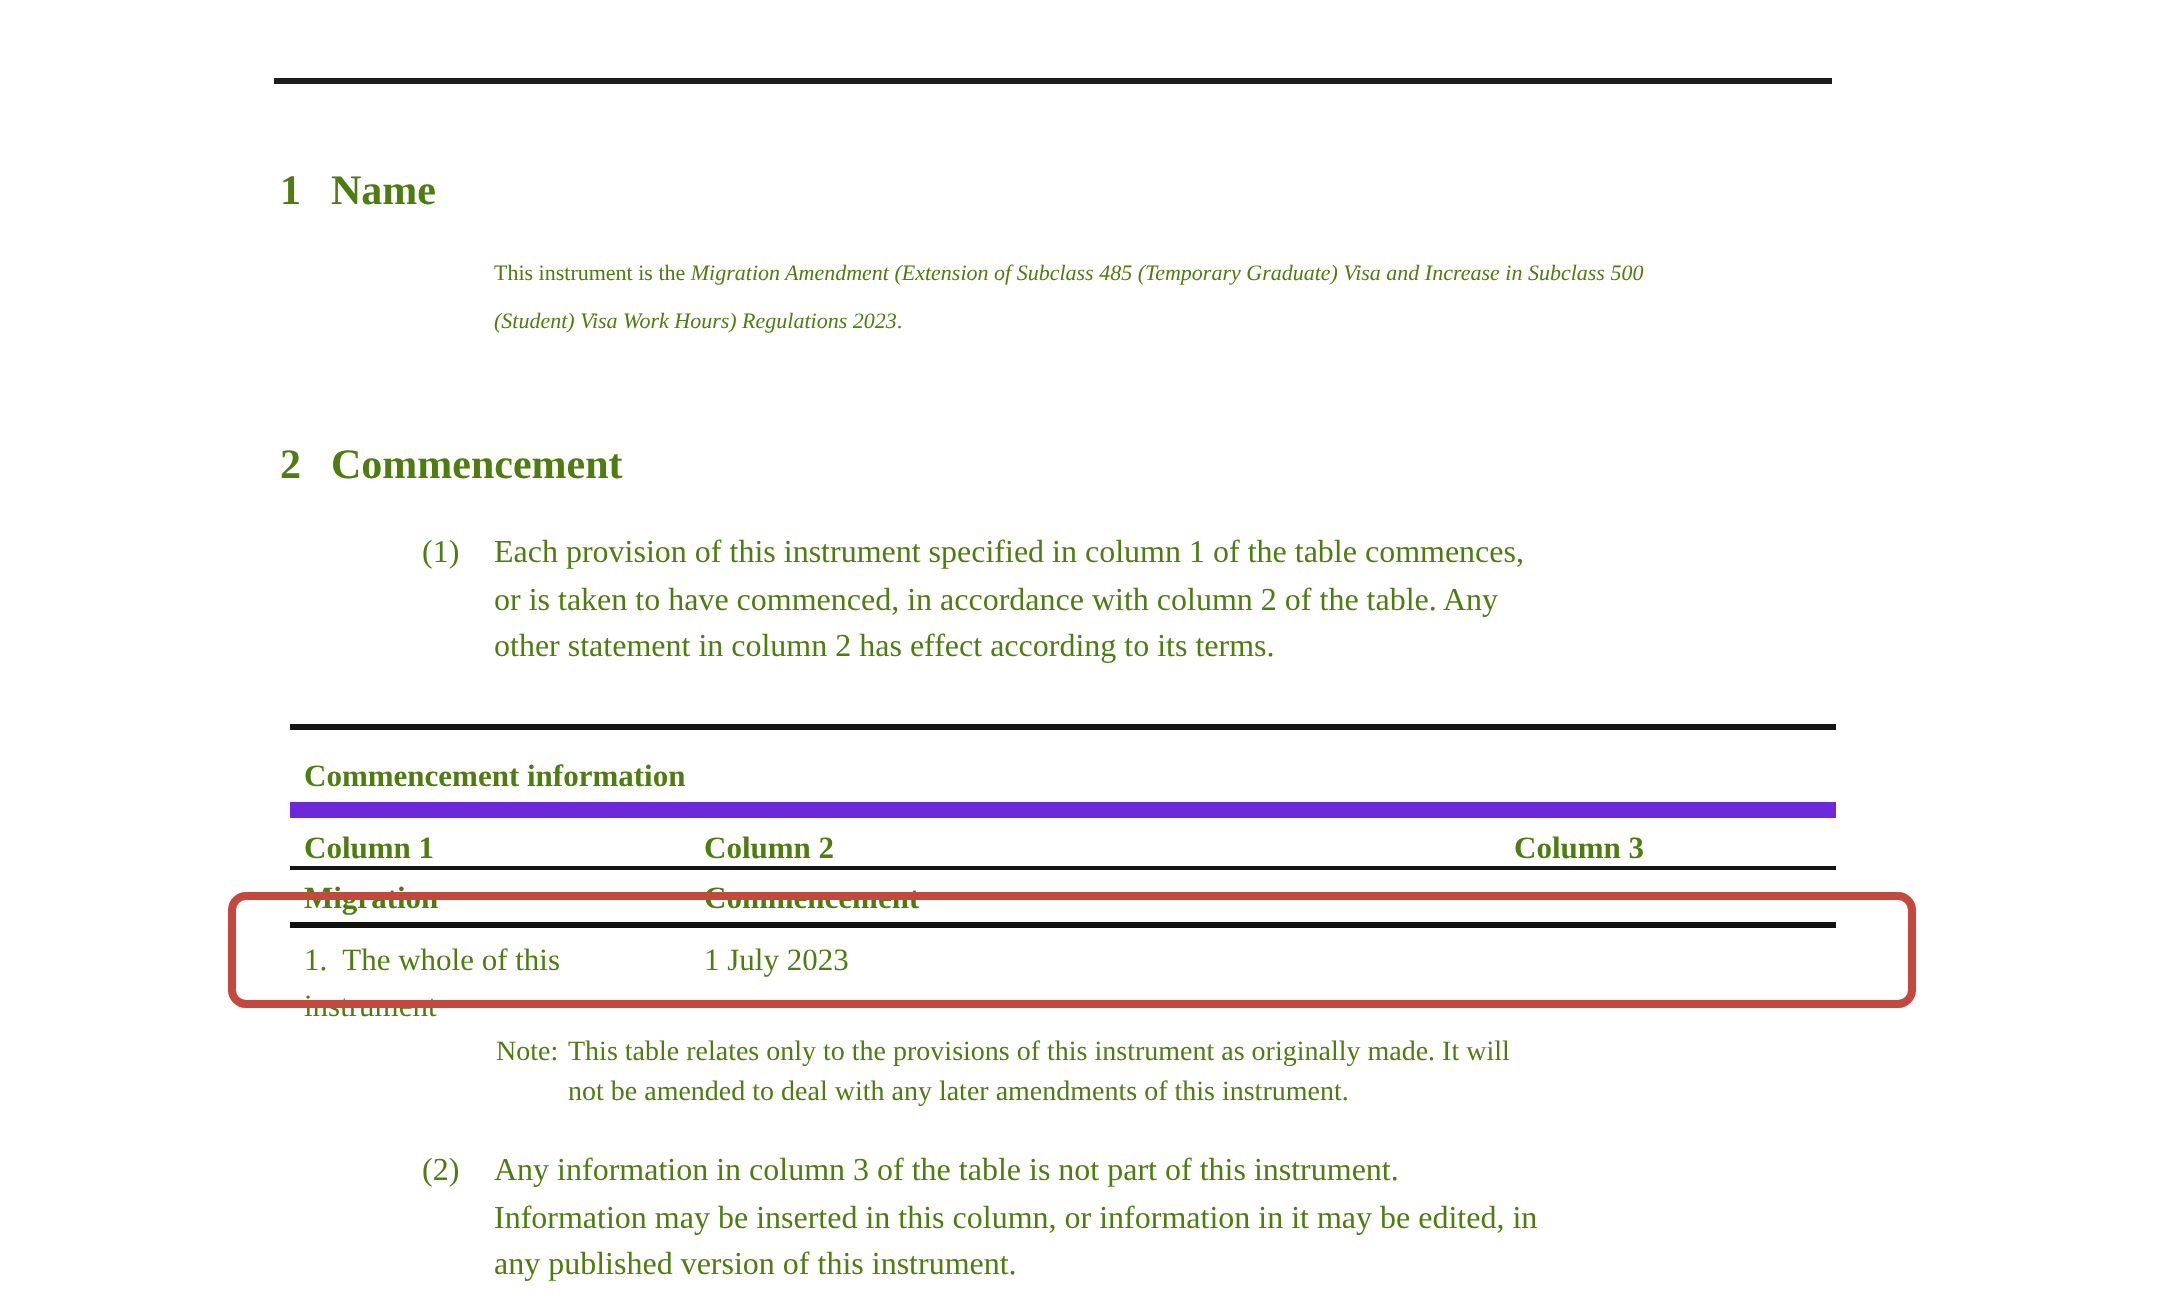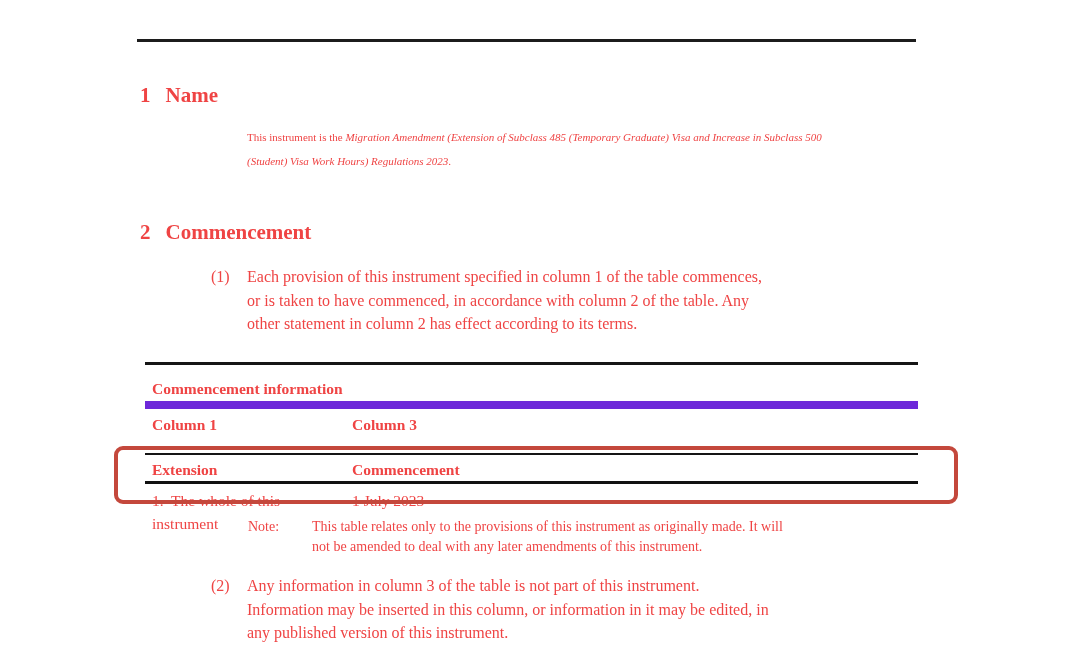--- a/index.html
+++ b/index.html
@@ -2,21 +2,21 @@
 <html><head>
 <meta charset="utf-8">
 <style>
   html,body{margin:0;padding:0;background:#ffffff;}
   .page{
     position:relative;
     width:1080px;height:656px;
     background:#ffffff;
     overflow:hidden;
     font-family:"Liberation Serif","DejaVu Serif",serif;
-    color:#ef4444;
+    color:#4d7c0f;
   }
   .top-rule{
     position:absolute;left:137px;top:39px;width:779px;height:3px;
     background:#1c1c1c;
   }
   .sec-heading{
     position:absolute;left:140px;
     font-size:21px;font-weight:bold;line-height:22px;white-space:nowrap;
   }
   .s1{top:84px;}
@@ -37,33 +37,33 @@
     border-top:3px solid #151515;
     font-size:15.5px;
   }
   .tbl-caption{
     font-weight:bold;line-height:17px;
     padding:15px 0 4px 7px;
     border-bottom:8px solid #6d28d9;
   }
   .tbl-row{display:grid;grid-template-columns:200px 405px 168px;}
   .tbl-row .cell{padding-left:7px;}
-  .cols-row{font-weight:bold;line-height:17px;padding:7px 0 20px 0;border-bottom:2px solid #151515;}
+  .cols-row{font-weight:bold;line-height:17px;padding:7px 0 0 0;border-bottom:2px solid #151515;}
   .subh-row{font-weight:bold;line-height:17px;padding:6px 0 3px 0;border-bottom:3.5px solid #111111;}
   .body-row{line-height:22.5px;padding:6px 0 6px 0;}
   .cell-wrap{white-space:pre-wrap;}
   .highlight-box{
     position:absolute;left:114px;top:446px;width:844px;height:58px;
     border:4px solid #c4483c;border-radius:9px;
     box-sizing:border-box;
     background:transparent;
   }
   .note{position:absolute;left:248px;top:517px;font-size:14px;line-height:20px;}
   .note-label{position:absolute;left:0;top:0;}
-  .note-text{margin-left:64px;white-space:pre;}
+  .note-text{margin-left:36px;white-space:pre;}
 </style>
 </head>
 <body>
 
 <div class="page">
 
   <div class="top-rule"></div>
 
   <div class="sec-heading s1">
     <span class="sec-num">1</span><span class="sec-title">Name</span>
@@ -79,24 +79,25 @@
     <span class="sub-num">(1)</span>
     <div class="sub-text">Each provision of this instrument specified in column 1 of the table commences,
 or is taken to have commenced, in accordance with column 2 of the table. Any
 other statement in column 2 has effect according to its terms.</div>
   </div>
 
   <div class="tbl">
     <div class="tbl-caption">Commencement information</div>
     <div class="tbl-row cols-row">
       <div class="cell">Column 1</div>
+      <div class="cell">Column 2</div>
       <div class="cell">Column 3</div>
     </div>
     <div class="tbl-row subh-row">
-      <div class="cell">Extension</div>
+      <div class="cell">Migration</div>
       <div class="cell">Commencement</div>
     </div>
     <div class="tbl-row body-row">
       <div class="cell cell-wrap">1.  The whole of this
 instrument</div>
       <div class="cell">1 July 2023</div>
     </div>
   </div>
 
   <div class="highlight-box" style="border-color: rgb(196, 72, 60);"></div>

